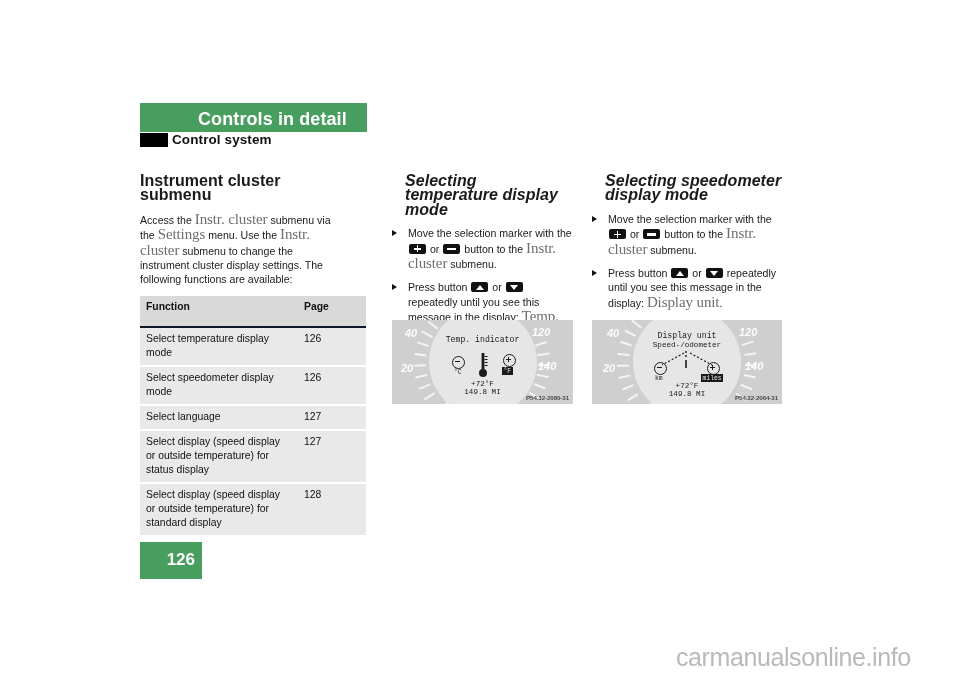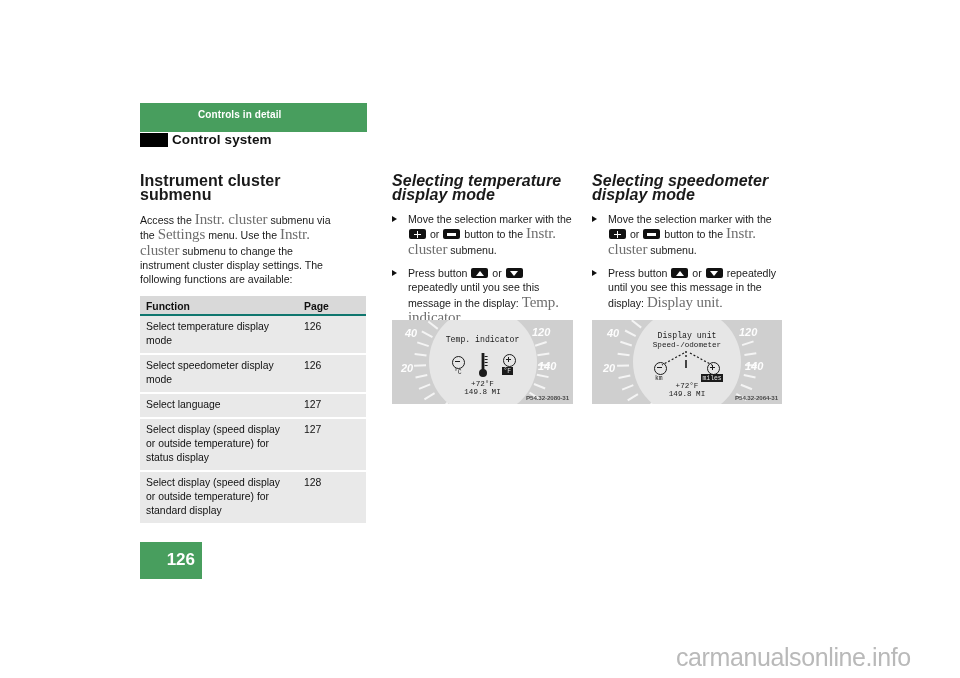--- a/index.html
+++ b/index.html
@@ -28,21 +28,21 @@
     left: 140px;
     top: 103px;
     width: 227px;
     height: 29px;
     background: #489e5e;
   }
   .chapter-banner-label {
     position: absolute;
     left: 58px;
     top: 6px;
-    font-size: 10px;
+    font-size: 18px;
     font-weight: bold;
     color: #ffffff;
     letter-spacing: 0.1px;
     white-space: nowrap;
   }
   .section-blackbox {
     position: absolute;
     left: 140px;
     top: 133px;
     width: 28px;
@@ -71,21 +71,21 @@
   .col-left   { left: 140px; width: 202px; }
   .col-mid    { left: 392px; width: 182px; }
   .col-right  { left: 592px; width: 190px; }
 
   .col-heading {
     font-size: 16px;
     font-weight: bold;
     margin: 0 0 9px 0;
     letter-spacing: 0.05px;
   }
-  .col-heading.italic { font-style: italic; }
+  .col-heading.italic { font-style: italic; margin-left: 13px; }
 
   p.body {
     margin: 0 0 9px 0;
     font-size: 10.6px;
     line-height: 14.4px;
   }
 
   
   .mono {
     font-family: Liberation Serif, serif;
@@ -161,22 +161,22 @@
     border-collapse: collapse;
     width: 202px;
     margin-top: 2px;
     table-layout: fixed;
   }
   .fn-table th {
     background: #d9d9d9;
     text-align: left;
     font-size: 10.4px;
     font-weight: bold;
-    padding: 4px 6px 0 6px;
-    border-bottom: 2px solid #0f766e;
+    padding: 4px 6px 12px 6px;
+    border-bottom: 2px solid #0f172a;
     color: #111111;
   }
   .fn-table td {
     background: #e9e9e9;
     font-size: 10.4px;
     line-height: 14px;
     padding: 4px 6px 5px 6px;
     border-bottom: 2px solid #ffffff;
     vertical-align: top;
     color: #111111;

